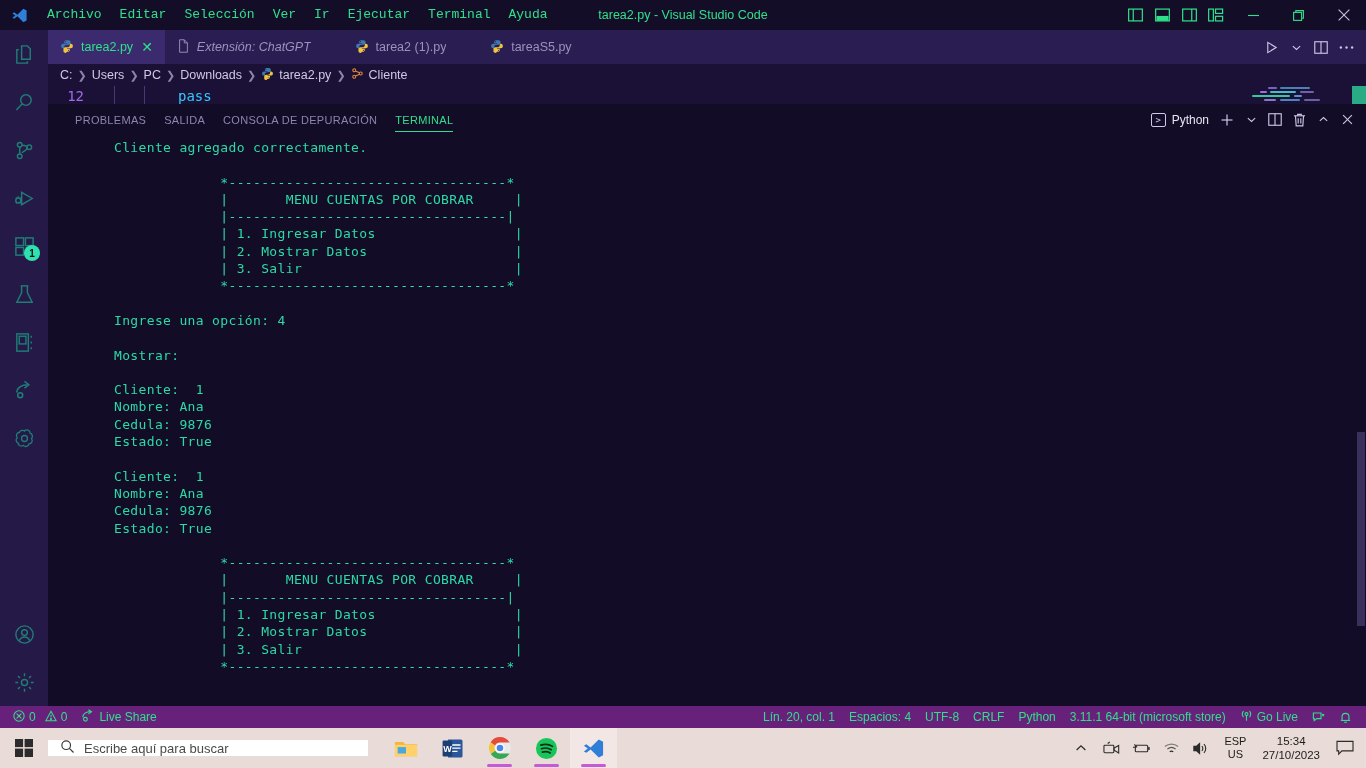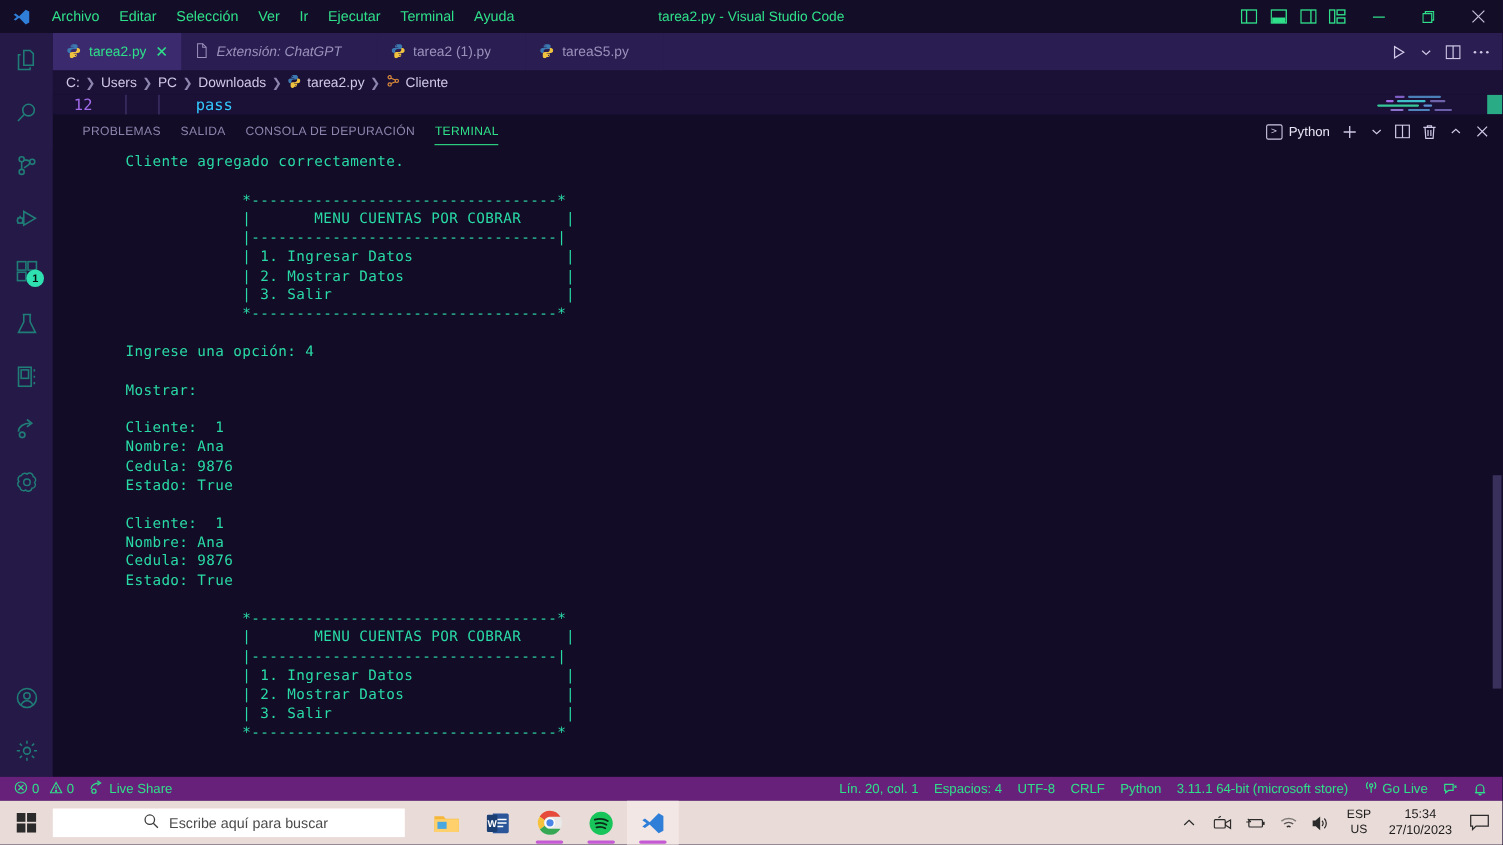--- a/index.html
+++ b/index.html
@@ -6,21 +6,21 @@
   html,body { width:1366px; height:768px; overflow:hidden; background:#1b1136; }
   body { font-family:"Liberation Sans", sans-serif; -webkit-font-smoothing:antialiased; }
 
   .app { position:relative; width:1366px; height:768px; display:flex; flex-direction:column; }
 
   
   .titlebar { height:30px; background:#140d28; display:flex; align-items:center;
               flex:0 0 30px; position:relative; }
   .vscode-logo { width:38px; height:30px; display:flex; align-items:center; justify-content:center; }
   .menubar { display:flex; align-items:center; height:30px; }
-  .menu-item { color:#2fe08a; font-size:13px; padding:0 9px; line-height:30px; cursor:default; white-space:nowrap; }
+  .menu-item { color:#2fe08a; font-size:13px; padding:0 9px; line-height:30px; cursor:default; white-space:nowrap;font-family:Liberation Mono, monospace; }
   .title-center { position:absolute; left:0; right:0; text-align:center; color:#2fe08a;
                   font-size:12.5px; pointer-events:none; }
   .layout-controls { margin-left:auto; display:flex; align-items:center; gap:9px; padding-right:6px; z-index:2; }
   .layout-controls .ic { width:18px; height:18px; display:flex; align-items:center; justify-content:center; }
   .win-controls { display:flex; align-items:center; height:30px; z-index:2; }
   .win-btn { width:45px; height:30px; display:flex; align-items:center; justify-content:center; }
 
   
   .body-row { flex:1; display:flex; min-height:0; }
 
@@ -103,22 +103,22 @@
   .statusbar { height:22px; background:#68217a; display:flex; align-items:center;
                flex:0 0 22px; color:#2fe08a; font-size:12px; }
   .sb-left { display:flex; align-items:center; padding-left:6px; gap:0; }
   .sb-right { margin-left:auto; display:flex; align-items:center; padding-right:7px; }
   .sb-item { display:flex; align-items:center; gap:4px; padding:0 7px; height:22px; cursor:pointer; white-space:nowrap; }
 
   
   .taskbar { height:40px; background:#e9dbd7; display:flex; align-items:center; flex:0 0 40px;
              position:relative; }
   .start-btn { width:48px; height:40px; display:flex; align-items:center; justify-content:center; }
-  .tb-search { width:320px; height:26px; background:#fff; display:flex; align-items:center;
-               gap:9px; padding-left:12px; color:#4a4a4a; font-size:13px;justify-content:center; }
+  .tb-search { width:320px; height:16px; background:#fff; display:flex; align-items:center;
+               gap:9px; padding-left:12px; color:#4a4a4a; font-size:13px; }
   .tb-icons { display:flex; align-items:center; gap:0; margin-left:14px; }
   .tb-app { width:47px; height:40px; display:flex; align-items:center; justify-content:center;
             position:relative; cursor:pointer; }
   .tb-app.running::after { content:""; position:absolute; bottom:1px; left:11px; right:11px;
                            height:3px; background:#c45bd4; border-radius:2px; }
   .tb-app.active { background:#f2e7e4; }
   .tray { margin-left:auto; display:flex; align-items:center; gap:0; padding-right:4px; }
   .tray-ic { width:30px; height:40px; display:flex; align-items:center; justify-content:center; color:#2b2b2b; }
   .tray-lang { display:flex; flex-direction:column; align-items:center; justify-content:center;
                font-size:11px; color:#1c1c1c; line-height:13px; padding:0 8px; height:40px; }

